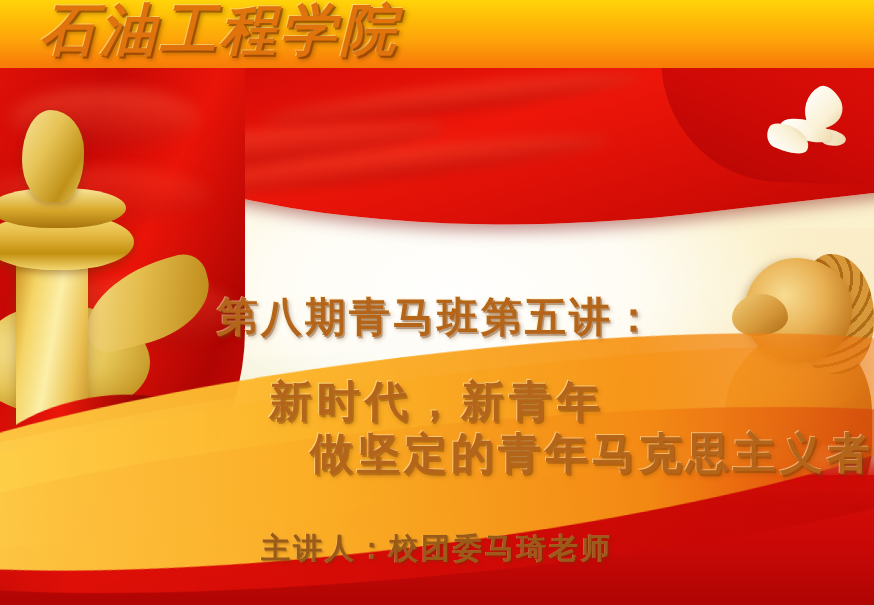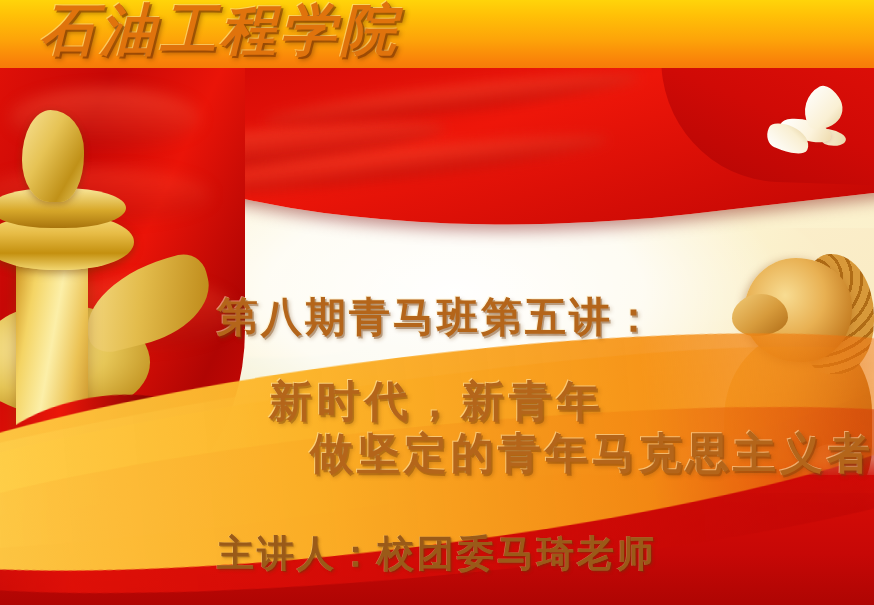--- a/index.html
+++ b/index.html
@@ -395,21 +395,21 @@
   .t-main1 {
     position: absolute; left: 0; top: 305px; width: 874px;
     font-size: 43px; letter-spacing: 5px;
   }
   .t-main2 {
     position: absolute; left: 0; top: 357px; width: 874px;
     font-size: 43px; letter-spacing: 4px; text-align: right;
   }
   .t-speaker {
     position: absolute; left: 0; top: 461px; width: 874px;
-    font-size: 37px; letter-spacing: 3px;
+    font-size: 29px; letter-spacing: 3px;
     color: #9A5A18;
     text-shadow:
         1px 1px 0 rgba(110,58,10,0.35),
         2px 2px 3px rgba(100,50,6,0.28),
        -0.5px -0.5px 0 rgba(255,240,196,0.45);
   }
 </style>
 </head>
 <body>
 

